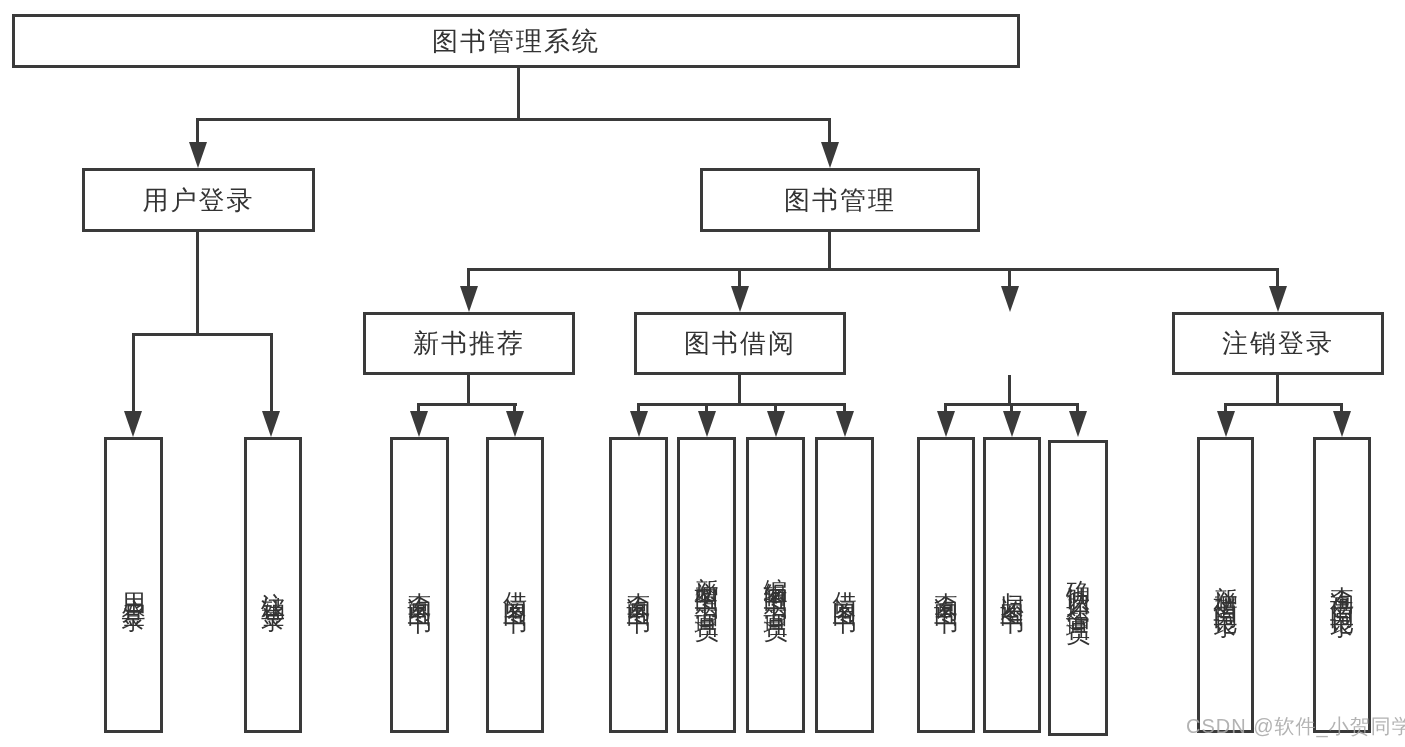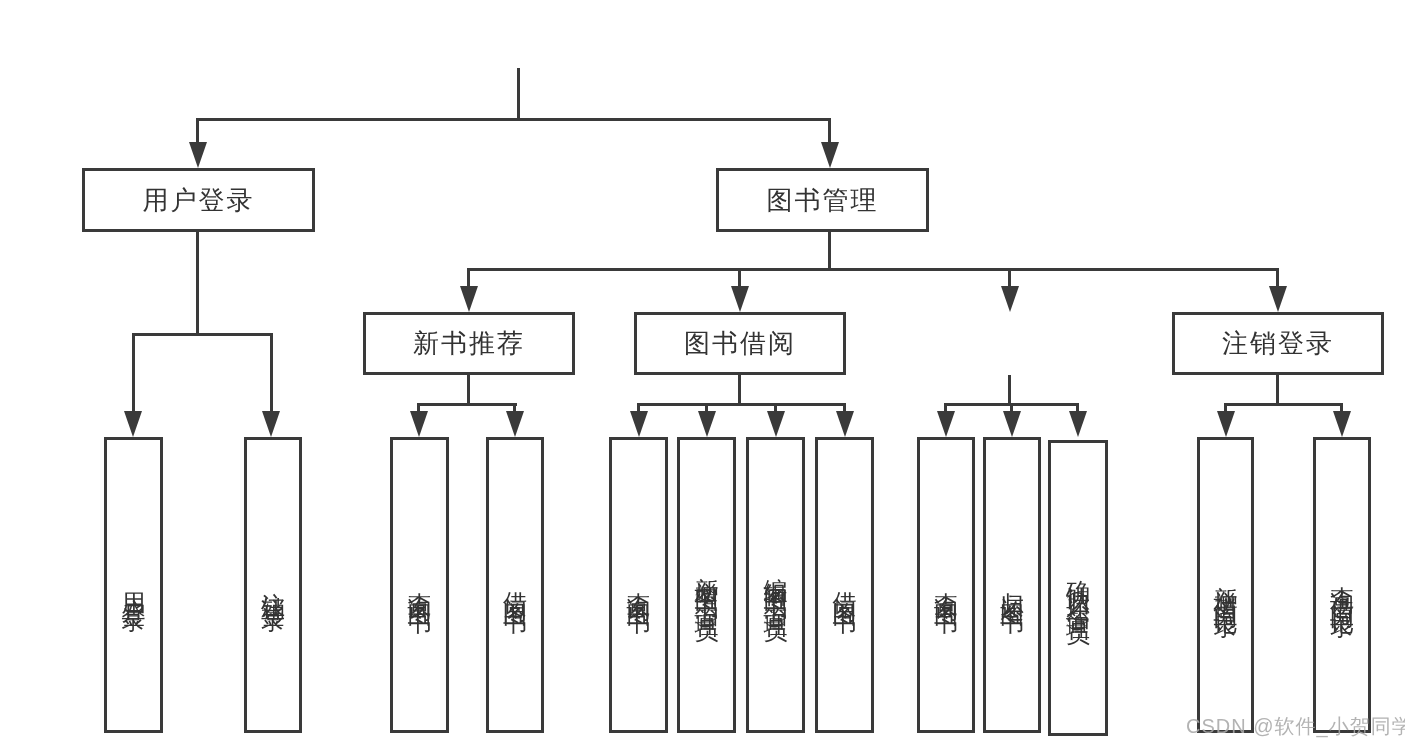--- a/index.html
+++ b/index.html
@@ -52,30 +52,31 @@
     letter-spacing:1px;
     white-space:nowrap;
     z-index:10;
   }
 </style>
 </head>
 <body>
 
 <div id="stage">
 
+  <div class="box h" style="left:12px;top:14px;width:1008px;height:54px;">图书管理系统</div>
 
   <div class="vline" style="left:517px;top:68px;height:52px;"></div>
   <div class="hline" style="left:197px;top:118px;width:634px;"></div>
   <div class="vline" style="left:196px;top:118px;height:28px;"></div>
   <div class="arrow" style="left:189px;top:142px;"></div>
   <div class="vline" style="left:828px;top:118px;height:28px;"></div>
   <div class="arrow" style="left:821px;top:142px;"></div>
 
   <div class="box h" style="left:82px;top:168px;width:233px;height:64px;">用户登录</div>
-  <div class="box h" style="left:716px;top:168px;width:213px;height:64px;">图书管理</div>
+  <div class="box h" style="left:700px;top:168px;width:280px;height:64px;">图书管理</div>
 
   <div class="vline" style="left:196px;top:232px;height:103px;"></div>
   <div class="hline" style="left:132px;top:333px;width:141px;"></div>
   <div class="vline" style="left:132px;top:333px;height:84px;"></div>
   <div class="arrow" style="left:124px;top:411px;"></div>
   <div class="vline" style="left:270px;top:333px;height:84px;"></div>
   <div class="arrow" style="left:262px;top:411px;"></div>
 
   <div class="vline" style="left:828px;top:232px;height:38px;"></div>
   <div class="hline" style="left:467px;top:268px;width:812px;"></div>

